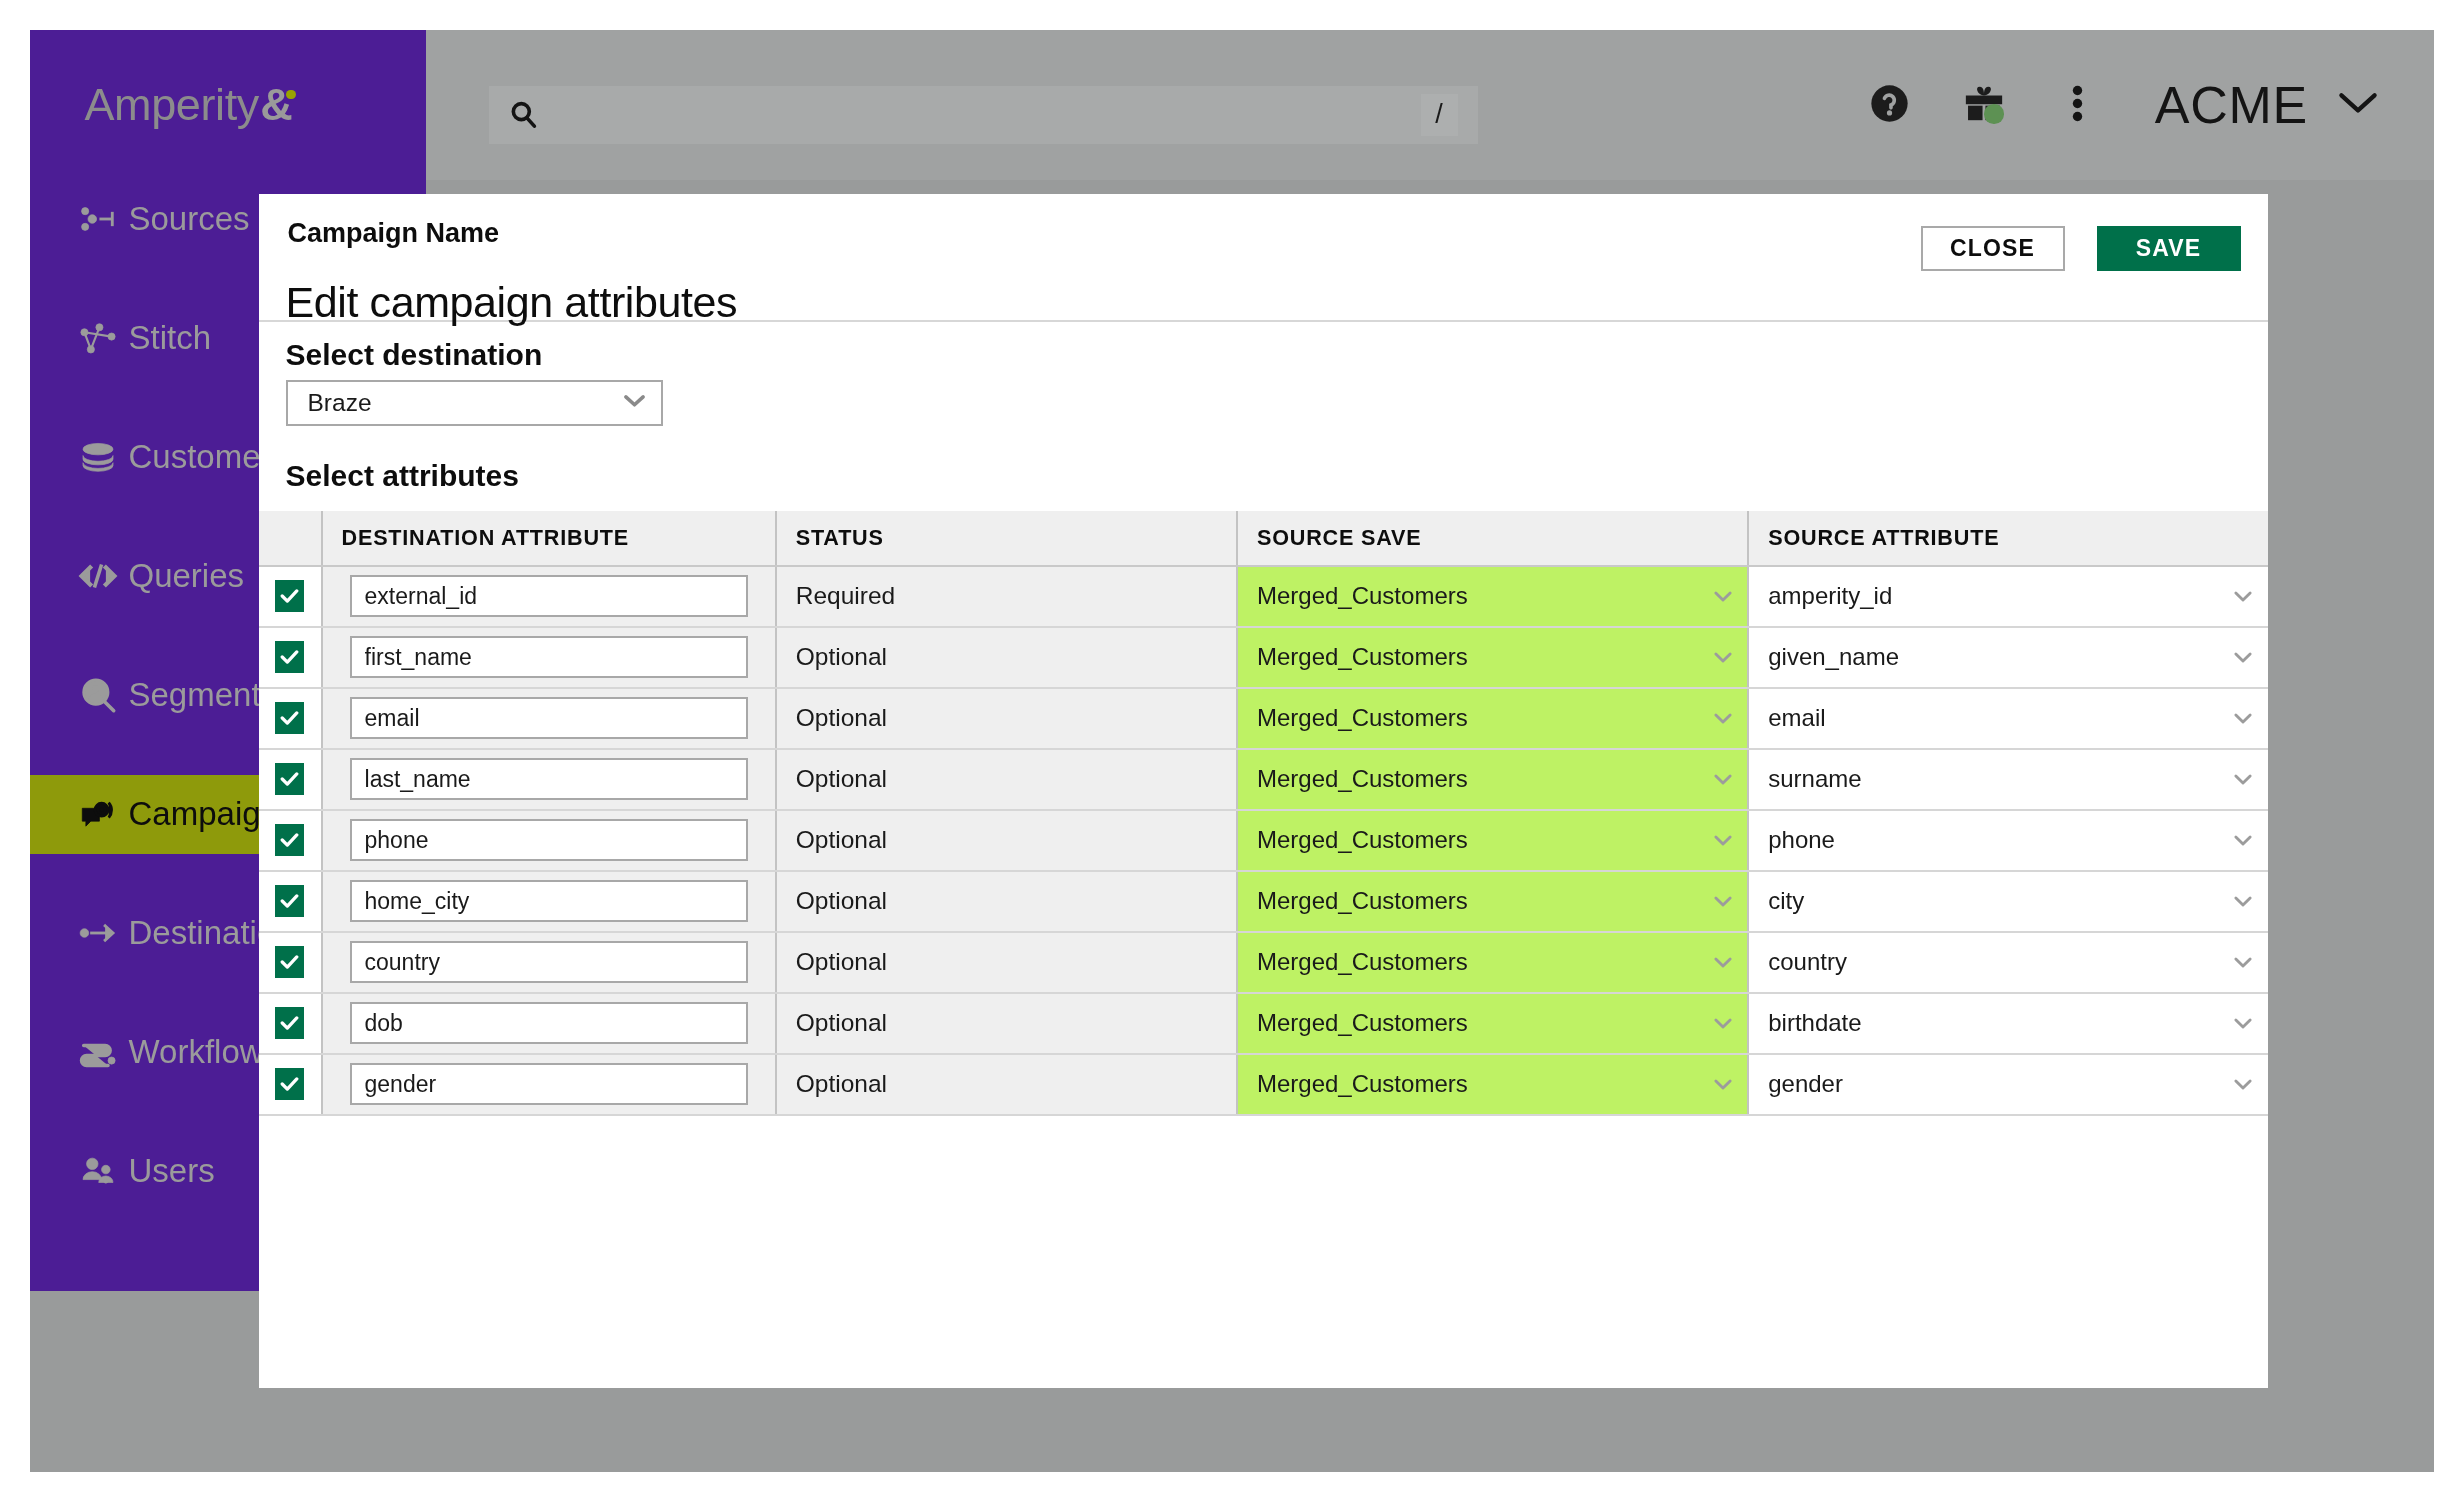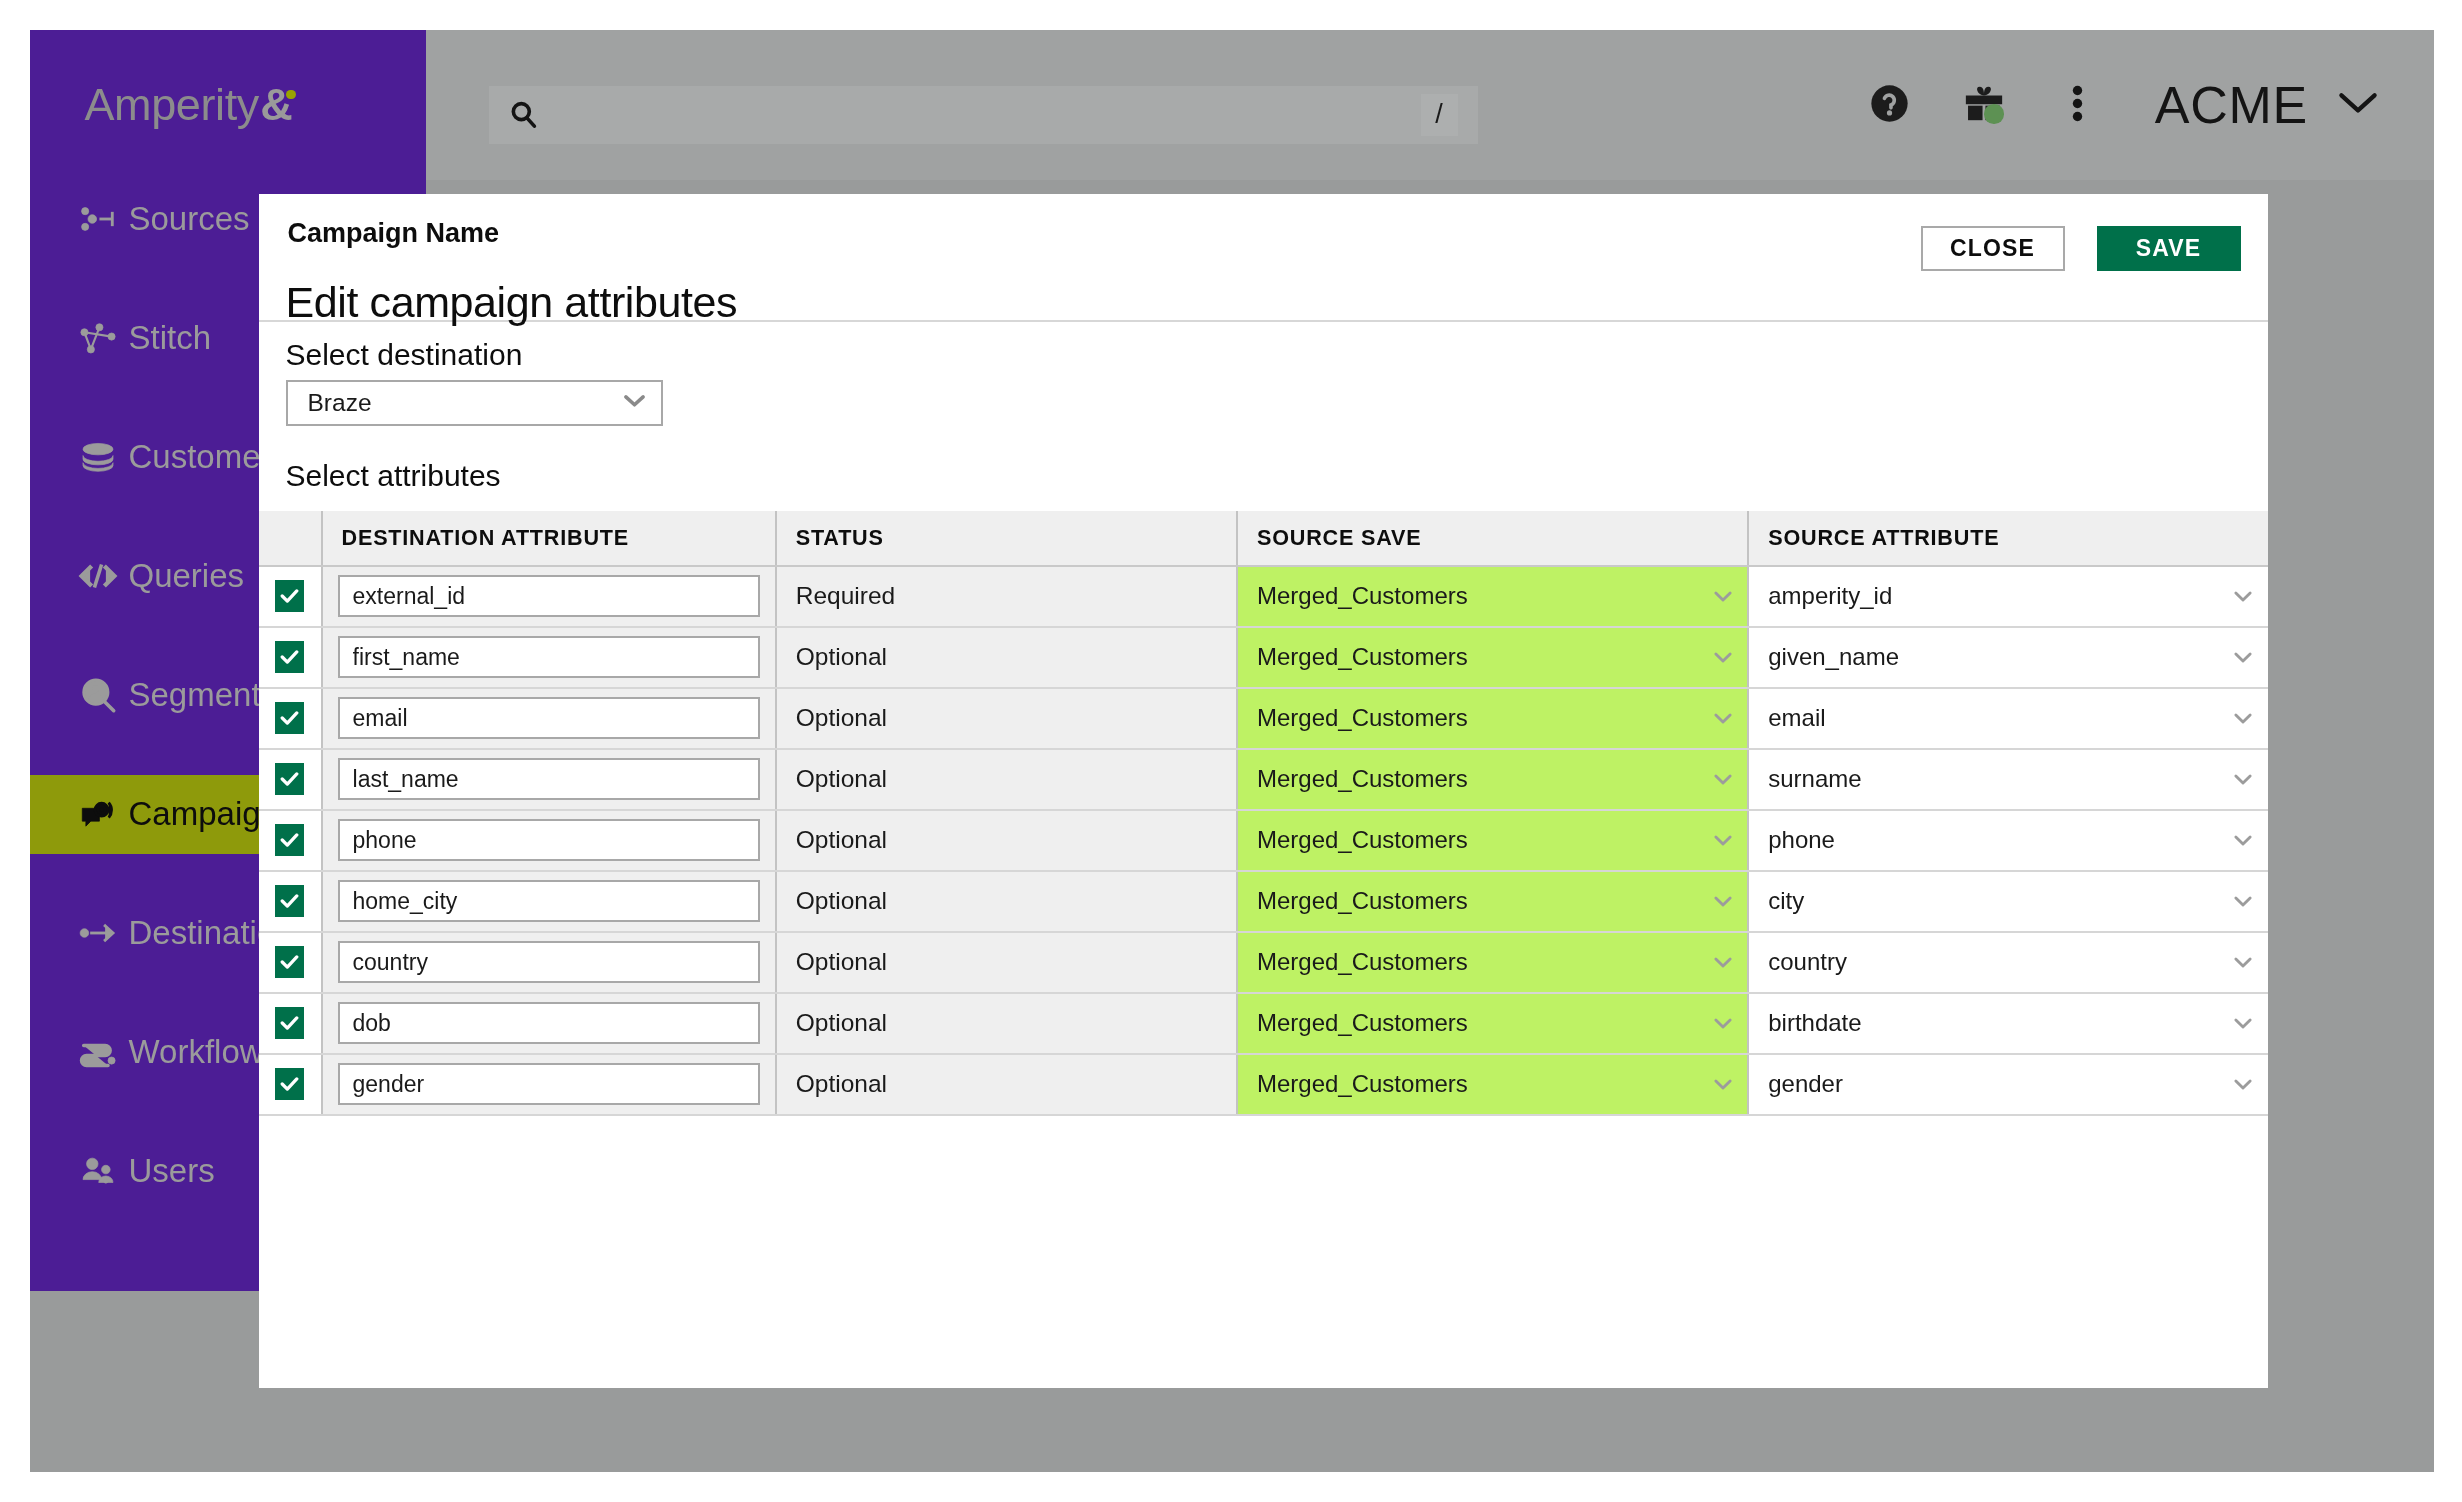--- a/index.html
+++ b/index.html
@@ -248,21 +248,21 @@
     background: #00704a;
     border: 2.2px solid #00704a;
     color: #ffffff;
   }
 
   #modal-body { position: relative; }
 
   .field-label {
     font-size: 30px;
     color: #0d0d0d;
-    font-weight: 400;
+    font-weight: 700;
   }
   #select-destination-label {
     position: absolute;
     left: 27px;
     top: 16px;
   }
   #destination-select {
     position: absolute;
     left: 27px;
     top: 58px;
@@ -317,21 +317,21 @@
   #attr-table thead th.col-sep { border-left: 2.2px solid #c3c3c3; margin-left: 16px; }
   #attr-table thead th.c-nolabel { padding: 0; }
 
   #attr-table tbody td {
     height: 61px;
     border-bottom: 2.2px solid #d6d6d6;
     box-sizing: border-box;
     vertical-align: middle;
   }
   td.cell-check { background: #ffffff; text-align: center; padding: 0; }
-  td.cell-dest  { background: #efefef; padding: 0 15px; border-left: 2.2px solid #c3c3c3; }
+  td.cell-dest  { background: #efefef; padding: 0 27px; border-left: 2.2px solid #c3c3c3; }
   td.cell-stat  { background: #efefef; padding: 0 0 0 19px; font-size: 24.5px; color: #1a1a1a; border-left: 2.2px solid #c3c3c3; }
   td.cell-src   { background: #bef264; padding: 0 14.4px 0 19px; border-left: 2.2px solid #c3c3c3; }
   td.cell-attr  { background: #ffffff; padding: 0 14.4px 0 19px; border-left: 2.2px solid #c3c3c3; }
 
   .checkbox {
     width: 29px;
     height: 32px;
     background: #00704a;
     display: inline-flex;
     align-items: center;

